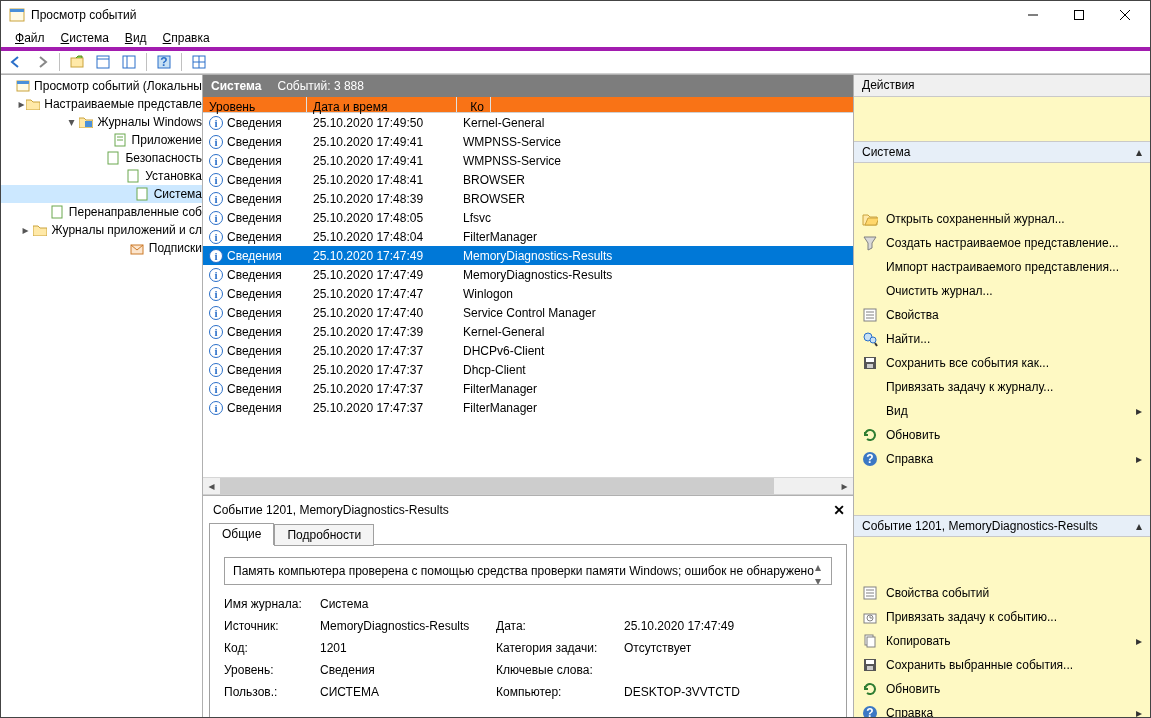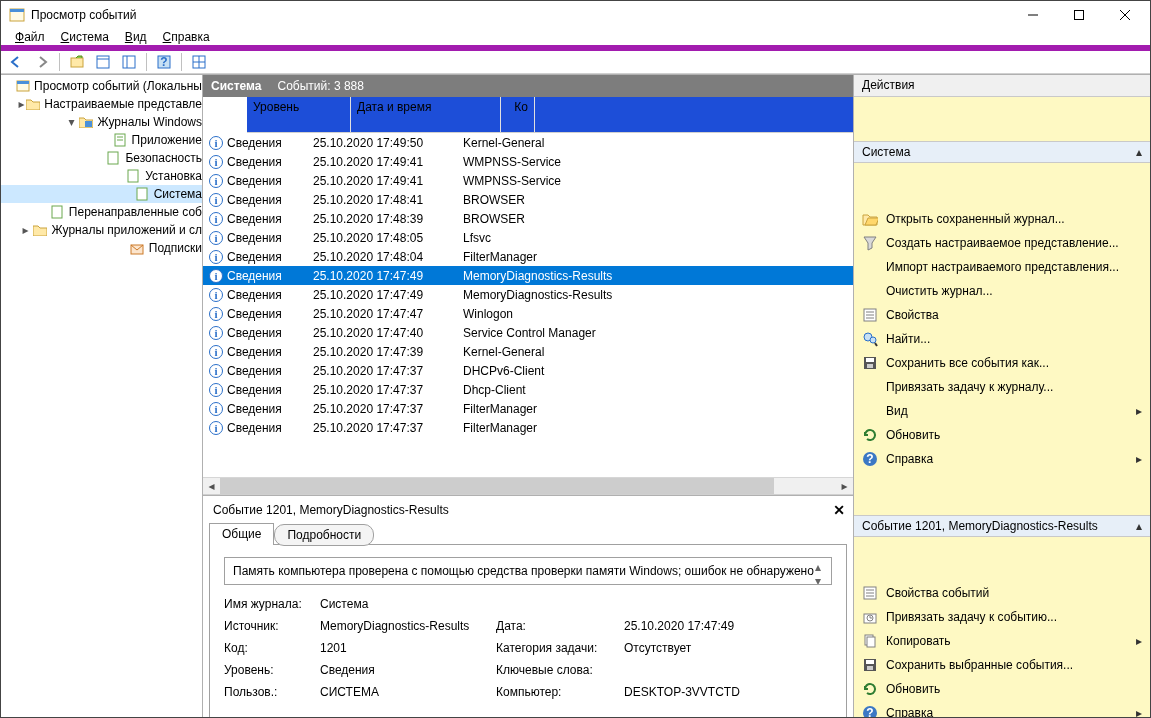--- a/index.html
+++ b/index.html
@@ -2,56 +2,56 @@
 <html><head>
 <meta charset="utf-8">
 <style>
 * { box-sizing: border-box; margin: 0; padding: 0; font-family: "Segoe UI", Tahoma, sans-serif; font-size: 12px; }
 body { background: #fff; width: 1151px; height: 718px; overflow: hidden; border: 1px solid #444; display: flex; flex-direction: column; }
 .titlebar { height: 30px; display: flex; align-items: center; padding: 0 2px 0 8px; background: #fff; }
 .titlebar .app-icon { width: 16px; height: 16px; margin-right: 6px; }
 .titlebar .title { flex: 1; color: #000; }
 .win-btns { display: flex; }
 .win-btn { width: 46px; height: 28px; display: flex; align-items: center; justify-content: center; color: #000; }
-.menubar { height: 22px; display: flex; align-items: center; padding: 0 6px; border-bottom: 6px solid #a21caf; }
+.menubar { height: 22px; display: flex; align-items: center; padding: 0 6px; border-bottom: 4px solid #a21caf; }
 .menubar .menu-item { padding: 2px 8px; text-decoration: underline; text-decoration-color: transparent; }
 .menubar .menu-item::first-letter { text-decoration: underline; }
 .toolbar { height: 28px; display: flex; align-items: center; padding: 0 4px; gap: 4px; border-bottom: 1px solid #d0d0d0; }
 .tool-btn { width: 22px; height: 22px; display:flex; align-items:center; justify-content:center; border:1px solid transparent; }
 .tool-sep { width:1px; height:18px; background:#c0c0c0; margin:0 2px; }
 .main { flex:1; display:flex; border-top:1px solid #b0b0b0; }
 .tree-pane { width:202px; border-right:1px solid #b0b0b0; overflow:auto; padding-top:2px; background:#fff; }
 .tree-row { display:flex; align-items:center; height:18px; padding-left:4px; white-space:nowrap;justify-content:flex-end; }
 .tree-row.selected { background:#cce8ff; }
 .tree-row .twisty { width:12px; display:inline-flex; justify-content:center; color:#555; }
 .tree-row .icon { width:16px; height:16px; margin-right:4px; display:inline-flex; align-items:center; justify-content:center; }
 .center-pane { flex:1; display:flex; flex-direction:column; border-right:1px solid #b0b0b0; background:#fff; }
 .grid-header-bar { height:22px; background:#7d7d7d; color:#fff; display:flex; align-items:center; padding:0 8px; gap:16px; }
 .grid-header-bar .gh-title { font-weight:600; }
 .grid-wrap { flex:1; overflow:hidden; position:relative; border-bottom:1px solid #d0d0d0; display:flex; flex-direction:column; }
-.col-headers { height:36px; display:flex; border-bottom:1px solid #d0d0d0; background:#1d4ed8;margin-left:44px; }
+.col-headers { height:16px; display:flex; border-bottom:1px solid #d0d0d0; background:#f97316; }
 .col-headers .col { border-right:1px solid #e0e0e0; padding:3px 6px; }
 .col-level{width:104px;}.col-date{width:150px;}.col-src{flex:1;}.col-code{width:34px;text-align:right;}
 .rows { flex:1; overflow-y:auto; }
 .row { height:19px; display:flex; align-items:center; border-bottom:0px; }
 .row.selected { background:#0078d7; color:#fff; }
 .row .c { padding:0 6px; overflow:hidden; text-overflow:ellipsis; white-space:nowrap; }
 .row .c-level{width:104px; display:flex; align-items:center; gap:4px;}
 .row .c-date{width:150px;}.row .c-src{flex:1;}
 .info-icon { width:14px; height:14px; border-radius:50%; background:#fff; display:inline-flex; align-items:center; justify-content:center; color:#2a6fc9; font-weight:bold; font-family:Georgia,serif; font-size:11px; border:1.5px solid #2a6fc9; }
 .row.selected .info-icon{ background:#fff; }
 .hscroll { height:17px; background:#f0f0f0; border-top:1px solid #d6d6d6; position:relative; display:flex; align-items:center; }
 .hscroll .arrow{ width:17px; height:17px; display:flex;align-items:center;justify-content:center; color:#505050;}
 .hscroll .track{ flex:1; position:relative; height:100%; }
 .hscroll .thumb{ position:absolute; left:0; top:0; width:90%; height:100%; background:#cdcdcd; }
 .detail-pane { height:230px; display:flex; flex-direction:column; border-top:1px solid #b0b0b0; padding:6px; }
 .detail-header { height:20px; display:flex; align-items:center; justify-content:space-between; padding:2px 2px 6px 4px; }
 .tabs { display:flex; }
 .tab { padding:3px 12px; border:1px solid #a0a0a0; border-bottom:none; background:#fff; position:relative; top:1px; }
-.tab.inactive { background:#f4f4f4; top:2px; border-bottom:1px solid #a0a0a0;border-radius:10px; }
+.tab.inactive { background:#f4f4f4; top:2px; border-bottom:1px solid #a0a0a0; }
 .detail-body { border:1px solid #a0a0a0; padding:12px 14px; flex:1; overflow:auto; }
 .msgbox { border:1px solid #a0a0a0; padding:6px 8px; margin-bottom:12px; max-height:48px; overflow:hidden; position:relative; }
 .msgbox .scroll-controls{ position:absolute; right:2px; top:2px; bottom:2px; width:14px; display:flex; flex-direction:column; justify-content:space-between; color:#666;}
 .kv-grid { display:grid; grid-template-columns: 96px 176px 128px 180px; row-gap:8px; }
 .kv-label { color:#000; }
 .actions-pane { width:296px; display:flex; flex-direction:column; background:#fef9c3;gap:44px; }
 .actions-title { height:22px; background:#f0f0f0; border-bottom:1px solid #c9c9c9; padding:3px 8px; font-weight:400; }
 .actions-section-h { height:22px; background:#e7eff8; border-top:1px solid #c9c9c9; border-bottom:1px solid #c9c9c9; padding:3px 8px; display:flex; align-items:center; justify-content:space-between; }
 .actions-section-h .collapse { color:#333; }
 .action-item { height:24px; display:flex; align-items:center; padding:0 8px; gap:8px; }

